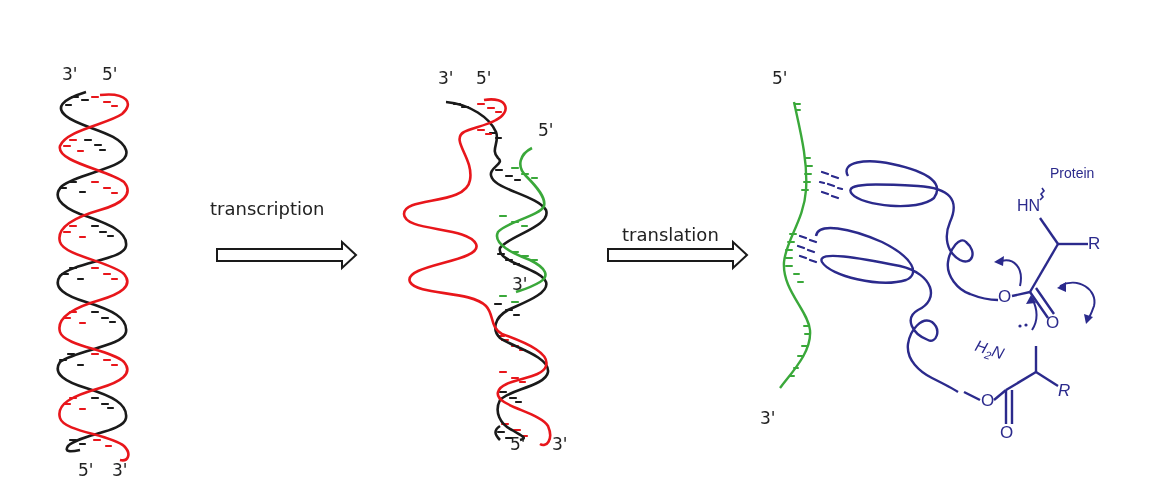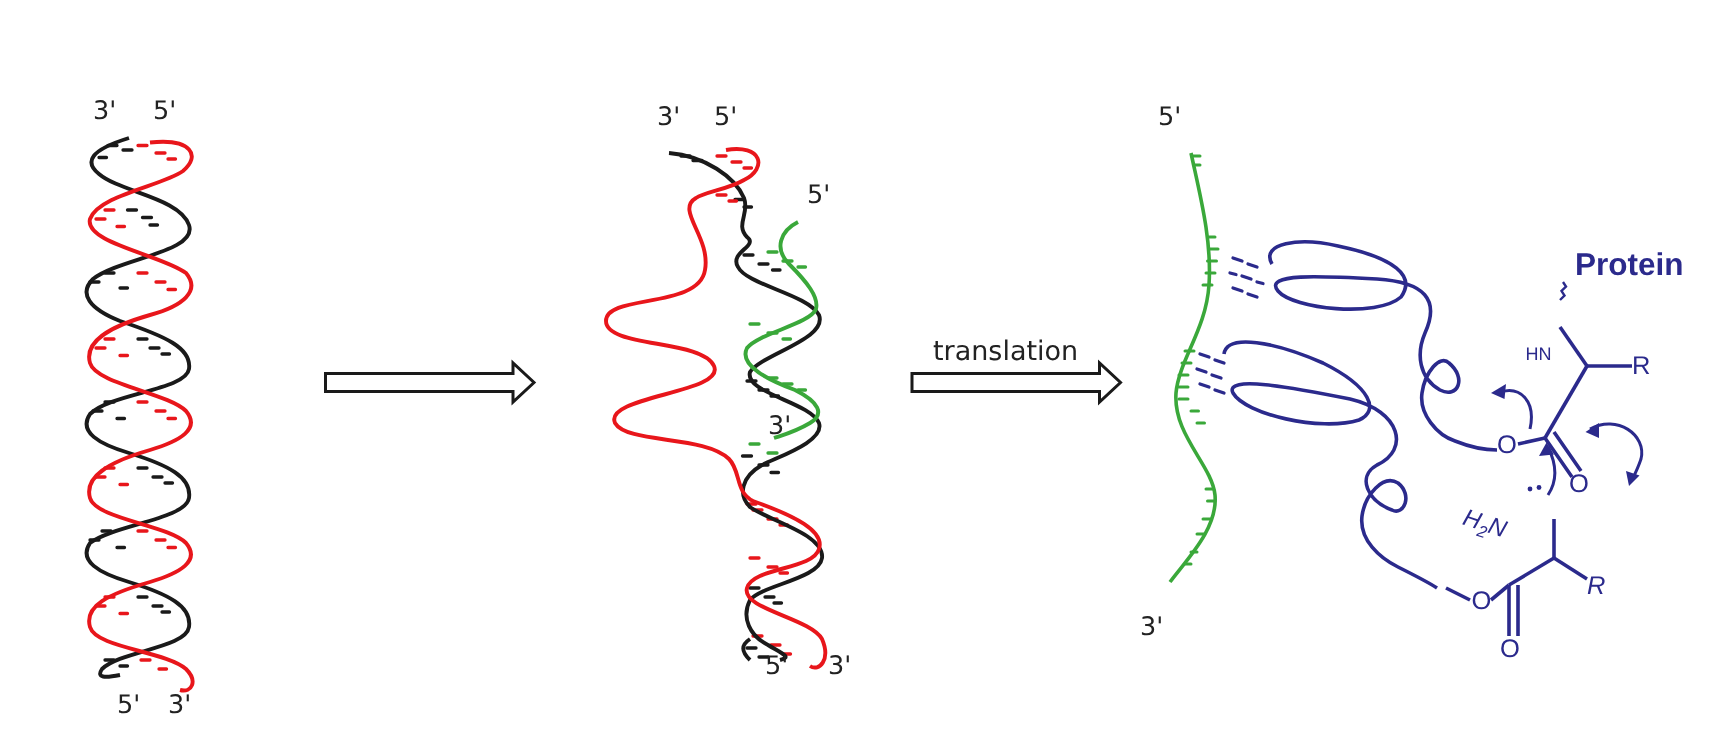--- a/index.html
+++ b/index.html
@@ -125,35 +125,36 @@
         <circle cx="1026" cy="325" r="1.6"></circle>
       </g>
     </g>
   </svg>
 
   <span class="lbl" style="left:62px;top:66px;">3'</span>
   <span class="lbl" style="left:102px;top:66px;">5'</span>
   <span class="lbl" style="left:78px;top:462px;">5'</span>
   <span class="lbl" style="left:112px;top:462px;">3'</span>
 
+  <span class="step" style="left:210px;top:198px;">transcription</span>
 
   <span class="lbl" style="left:438px;top:70px;">3'</span>
   <span class="lbl" style="left:476px;top:70px;">5'</span>
   <span class="lbl" style="left:538px;top:122px;">5'</span>
   <span class="lbl" style="left:512px;top:276px;">3'</span>
   <span class="lbl" style="left:510px;top:436px;">5'</span>
   <span class="lbl" style="left:552px;top:436px;">3'</span>
 
   <span class="step" style="left:622px;top:224px;">translation</span>
 
   <span class="lbl" style="left:772px;top:70px;">5'</span>
   <span class="lbl" style="left:760px;top:410px;">3'</span>
 
-  <span class="chem" style="left:1050px;top:166px;font-size:21px;font-weight:bold;">Protein</span>
-  <span class="chem" style="left:1017px;top:198px;font-size:12px;margin-top:32px;">HN</span>
+  <span class="chem" style="left:1050px;top:166px;font-size:14px;">Protein</span>
+  <span class="chem" style="left:1017px;top:198px;font-size:16px;">HN</span>
   <span class="chem" style="left:1088px;top:235px;font-size:17px;">R</span>
   <span class="chem" style="left:998px;top:288px;font-size:17px;">O</span>
   <span class="chem" style="left:1046px;top:314px;font-size:17px;">O</span>
 
   <span class="chem" style="left:978px;top:338px;font-size:16px;font-style:italic;transform:rotate(18deg);transform-origin:left top;">
     <span>H</span><sub style="font-size:11px;">2</sub><span>N</span>
   </span>
 
   <span class="chem" style="left:981px;top:392px;font-size:17px;">O</span>
   <span class="chem" style="left:1000px;top:424px;font-size:17px;">O</span>

